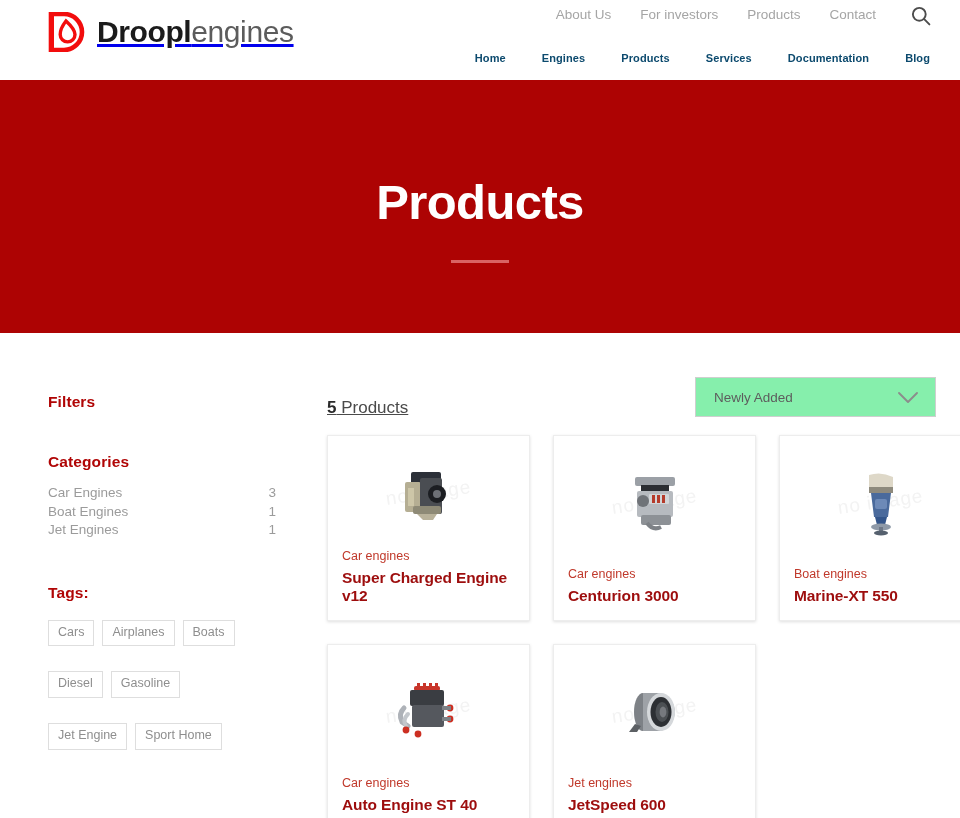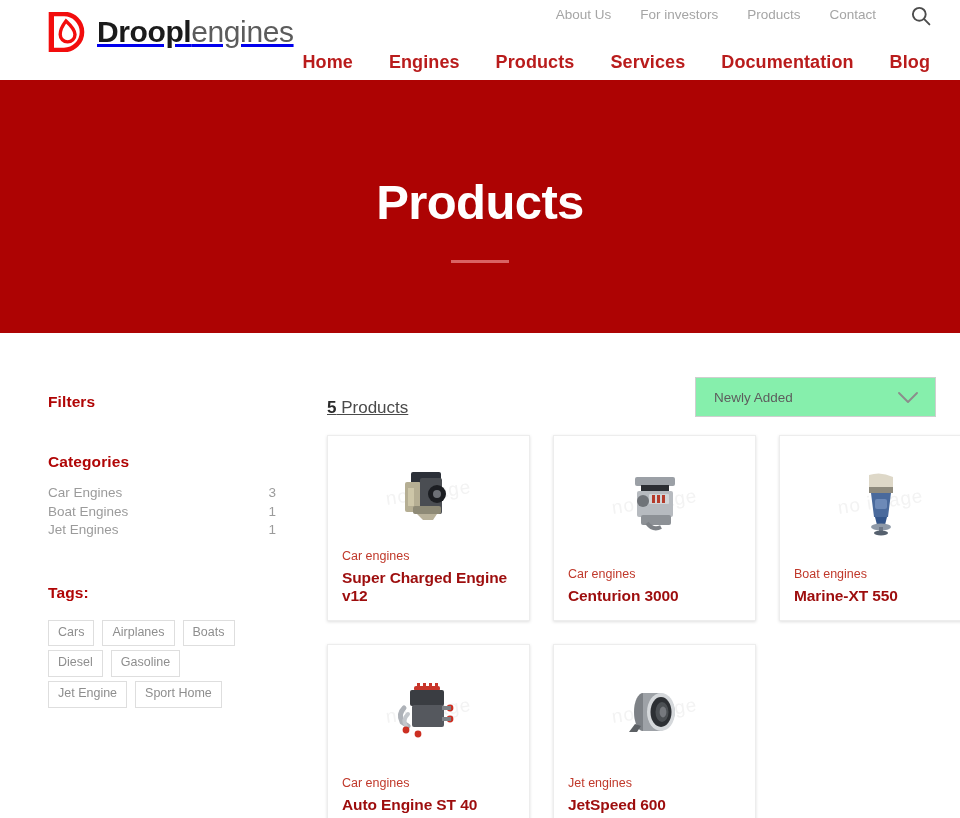--- a/index.html
+++ b/index.html
@@ -63,23 +63,23 @@
 
   .main-nav {
     position: absolute;
     right: 30px;
     top: 52px;
     display: flex;
     align-items: center;
     gap: 36px;
   }
   .main-nav-link {
-    font-size: 18px;
+    font-size: 11px;
     font-weight: 700;
-    color: #b91c1c;
+    color: #0c4a6e;
     text-decoration: none;
     white-space: nowrap;
     letter-spacing: 0.1px;
   }
 
   
   .hero {
     height: 253px;
     background: #ad0303;
     display: flex;
@@ -124,21 +124,21 @@
     display: flex;
     justify-content: space-between;
     font-size: 13.5px;
     color: #9b9b9b;
     line-height: 18.5px;
     padding-right: 7px;
   }
   .category-count { color: #9b9b9b; }
 
   .tags-heading { margin-top: 44px; margin-bottom: 18px; }
-  .tag-list { display: flex; flex-wrap: wrap; gap: 4px 8px; max-width: 190px; align-items: flex-end; }
+  .tag-list { display: flex; flex-wrap: wrap; gap: 25px 8px; max-width: 190px; align-items: flex-end; }
   .tag-chip {
     border: 1px solid #dedede;
     background: #fff;
     color: #8e8e8e;
     font-size: 12.5px;
     padding: 5px 9px 6px;
     line-height: 1.1;
     cursor: pointer;
     font-family: "Liberation Sans", sans-serif;
     white-space: nowrap;

